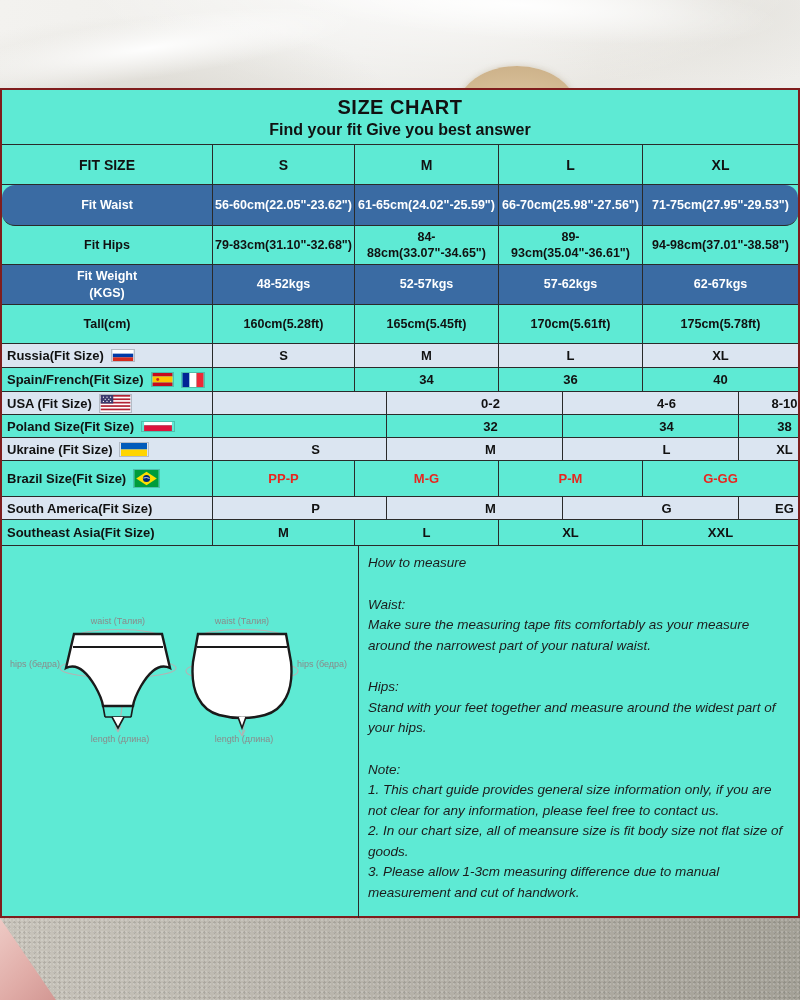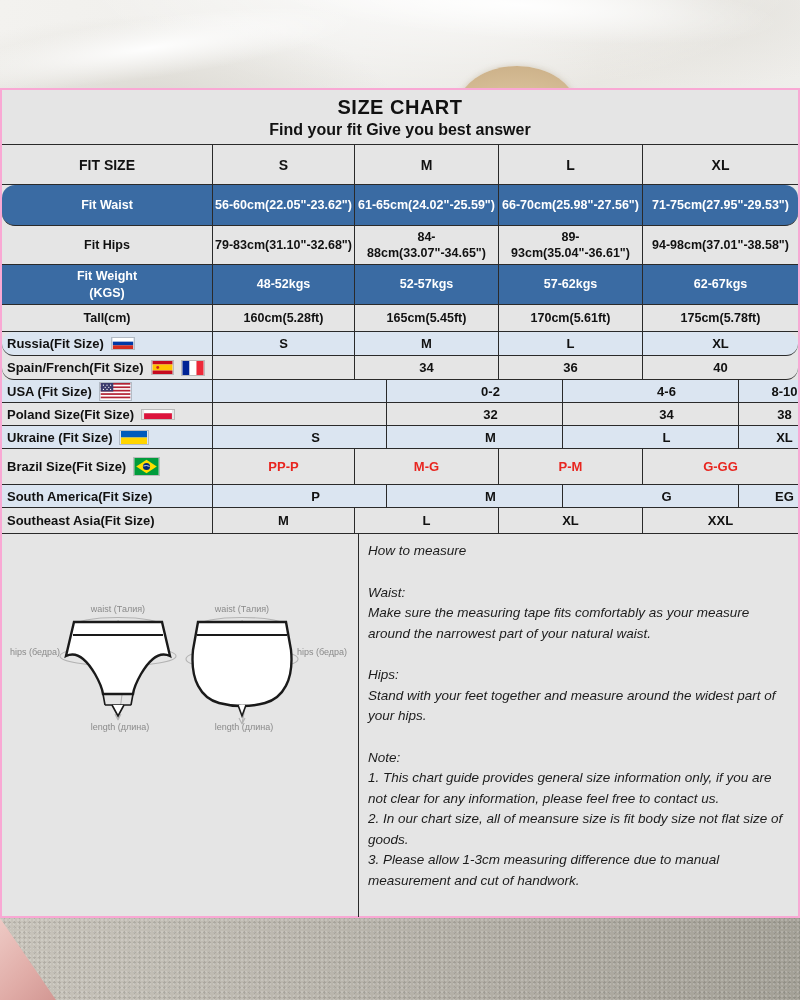--- a/index.html
+++ b/index.html
@@ -37,53 +37,53 @@
       radial-gradient(rgba(0,0,0,.10) 1px, transparent 1.3px) 2px 2px / 5px 5px,
       linear-gradient(100deg,#c8c4bb 0%, #bcb8af 35%, #afaba2 70%, #a3a096 100%);
   }
   .pink-wedge { position:absolute; left:0; top:0; width:70px; height:82px;
     clip-path:polygon(0 0, 80% 100%, 0 100%);
     background:linear-gradient(135deg,#eecac5 0%, #e0aca7 55%, #cf928e 100%); }
 
   
   .chart {
     position:absolute; left:0; top:88px; width:800px; height:830px;
-    background:#e5e5e5; border:2px solid #f9a8d4;
+    background:#5eead4; border:2px solid #7f1d1d;
   }
   .trow { display:grid; grid-template-columns:211px 142px 144px 144px 1fr;
     border-bottom:1px solid #2a2a2a; }
   .c { border-right:1px solid #2a2a2a; display:flex; align-items:center;
     justify-content:center; text-align:center; min-width:0; }
   .c:last-child { border-right:none; }
 
   .title-block { height:55px; border-bottom:1px solid #2a2a2a;
     display:flex; flex-direction:column; align-items:center; justify-content:center; }
   .title1 { font-size:20px; font-weight:bold; letter-spacing:.5px; }
   .title2 { font-size:16px; font-weight:bold; margin-top:2px; }
 
   .header-row { height:40px; font-size:14px; font-weight:bold; }
 
   .blue  { background:#3a6ba3; color:#ffffff; }
   .lightblue { background:#dbe5f1; }
 
   .r-waist  { height:41px;border-radius:13px; }
   .r-hips   { height:39px; }
   .r-weight { height:40px; }
-  .r-tall   { height:27px; }
+  .r-tall   { height:39px; }
   .measure  { font-weight:bold; font-size:12.5px; line-height:1.3; }
   .measure .wrap  { padding:0 5px; }
   .nowrap { white-space:nowrap; overflow:visible; }
   .lbl2 { display:block; }
 
   .region { font-weight:bold; font-size:13px; }
   .region .label-cell { justify-content:flex-start; text-align:left;
     padding-left:5px; gap:7px; white-space:nowrap; overflow:visible; }
   .flag { flex:0 0 auto; display:block; border:1px solid rgba(0,0,0,.18); }
   .red { color:#e8251f; }
-  .h24 { height:24px;border-radius:12px; } .h23 { height:23px;gap:32px; } .h27 { height:36px; } .h26 { height:26px; }
+  .h24 { height:24px; } .h23 { height:23px;gap:32px; } .h27 { height:36px; } .h26 { height:26px; }
 
   .bottom-row { display:grid; grid-template-columns:357px 1fr; height:379px; border-bottom:none; }
   .diagram-cell { border-right:1px solid #2a2a2a; }
   .guide-cell { padding:7px 10px 6px 9px; font-size:13.5px; line-height:1.52; color:#1c1c1c; text-align:left;font-style:italic; }
   .guide-cell p { margin:0; }
   .guide-heading { margin-bottom:21px !important; }
   .guide-block { margin-bottom:21px !important; }
   .guide-cell .tight { margin:0; }
 </style>
 </head>

